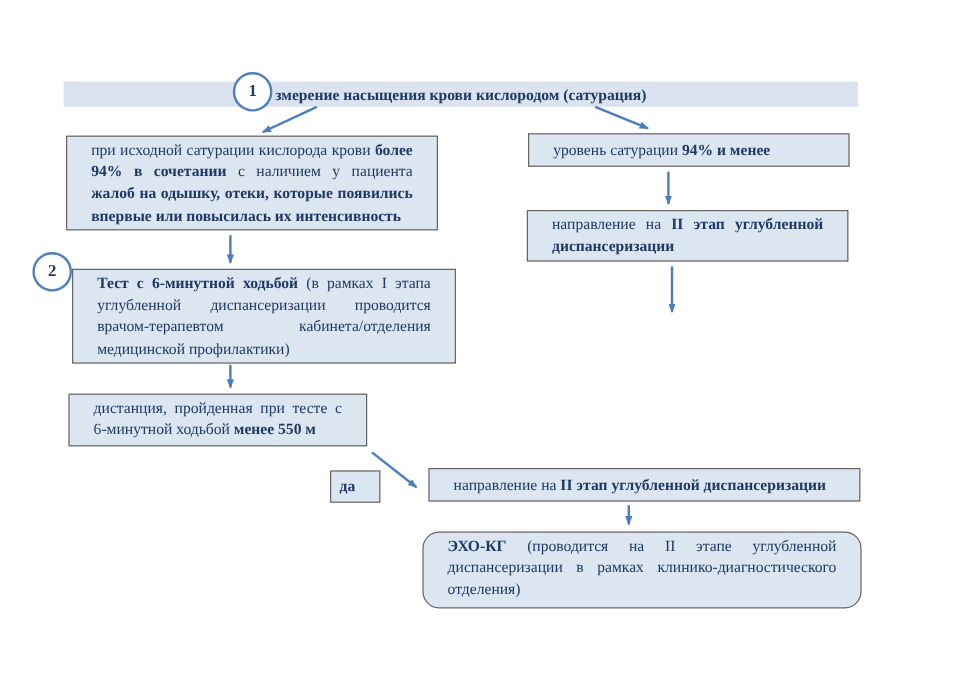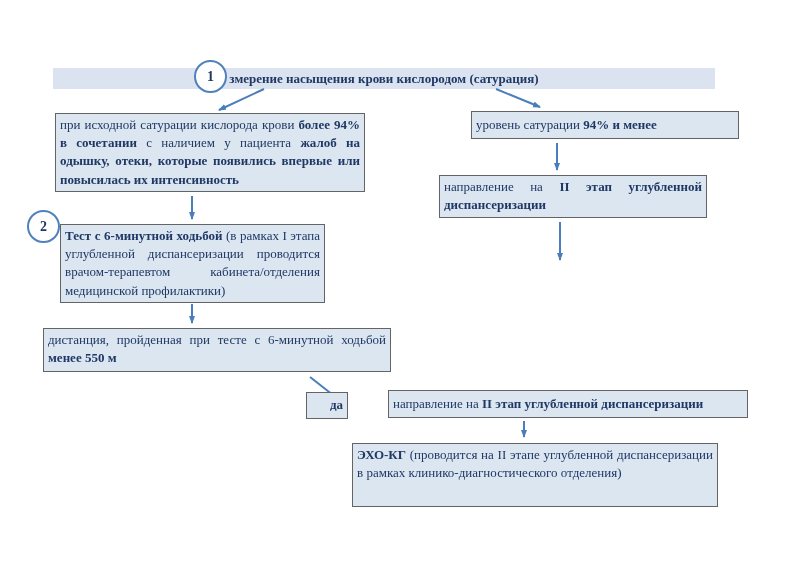--- a/index.html
+++ b/index.html
@@ -18,34 +18,34 @@
     position:absolute;width:33px;height:33px;border-radius:50%;
     background:#ffffff;border:2px solid var(--circle-border,#4f81bd);
     display:flex;align-items:center;justify-content:center;
     font-weight:bold;font-size:14px;z-index:6;box-sizing:border-box;
   }
   .circle-1{left:194px;top:60px;}
   .circle-2{left:27px;top:210px;}
   .flow-box{
     position:absolute;background:var(--box-fill,#dce6f1);
     border:1px solid var(--box-border,#646464);
-    box-sizing:border-box;padding:2px 4px;
+    box-sizing:border-box;padding:2px 20px;
     font-size:13px;line-height:1.4;text-align:justify;
     z-index:3;
   }
-  .flow-box.single{text-align:left;display:flex;align-items:center;margin-left:31px;}
+  .flow-box.single{text-align:left;display:flex;align-items:center;}
   .box-left1{left:55px;top:113px;width:310px;min-height:78px;}
-  .box-left2{left:60px;top:224px;width:265px;min-height:78px;}
-  .box-left3{left:43px;top:328px;width:348px;min-height:44px;}
+  .box-left2{left:60px;top:224px;width:320px;min-height:78px;}
+  .box-left3{left:57px;top:328px;width:249px;min-height:44px;}
   .box-right1{left:440px;top:111px;width:268px;height:28px;}
   .box-right2{left:439px;top:175px;width:268px;min-height:43px;}
   .box-right3{left:440px;top:267px;width:267px;min-height:78px;}
   .box-yes{left:275px;top:392px;width:42px;height:27px;justify-content:flex-end;font-weight:bold;}
   .box-bottom1{left:357px;top:390px;width:360px;height:28px;}
-  .box-bottom2{left:352px;top:443px;width:366px;min-height:64px;}
+  .box-bottom2{left:352px;top:443px;width:366px;min-height:64px;border-radius:14px;}
   .arrows{position:absolute;left:0;top:0;z-index:2;pointer-events:none;}
   .arrows line{stroke:var(--arrow,#4a7ebb);stroke-width:2;}
   #ah path{fill:var(--arrow,#4a7ebb);}
 </style>
 </head>
 <body>
 
 <div class="canvas">
 
   <div class="header-bar">

